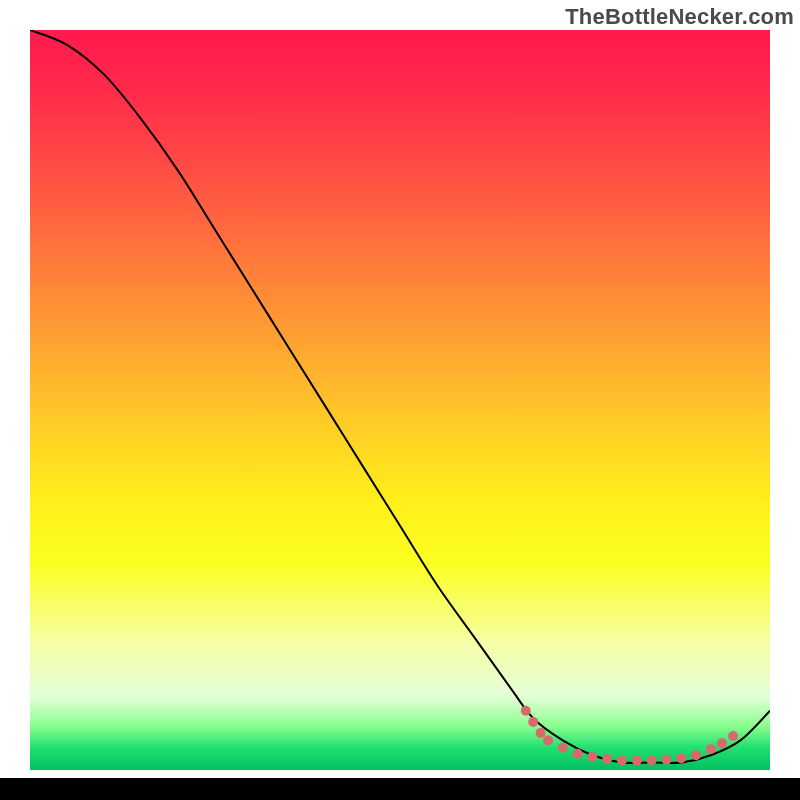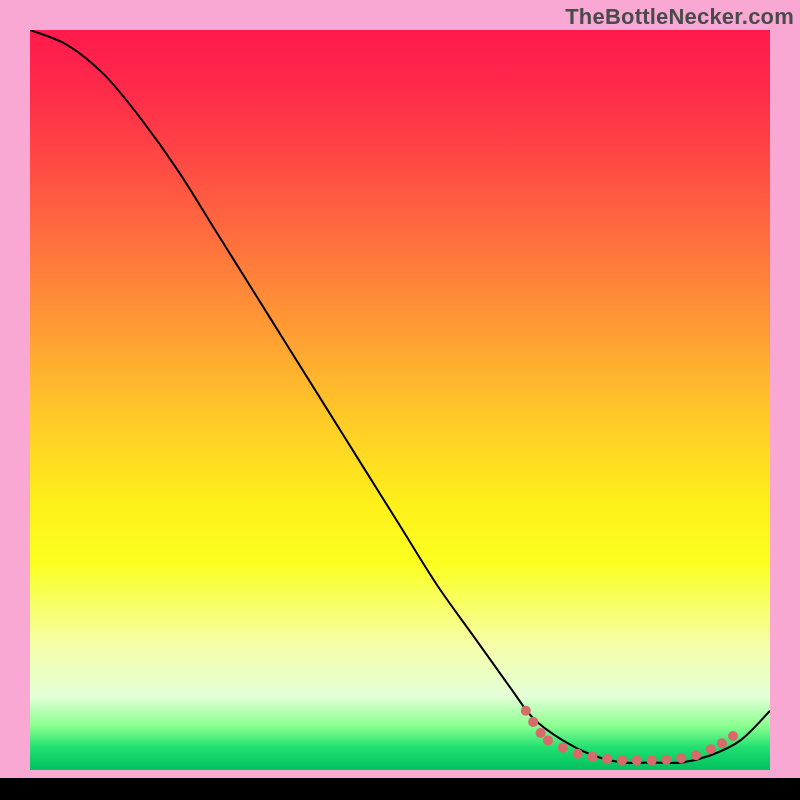--- a/index.html
+++ b/index.html
@@ -1,21 +1,21 @@
 <!DOCTYPE html>
 <html><head>
 <meta charset="utf-8">
 <style>
   * { margin: 0; padding: 0; box-sizing: border-box; }
   html, body { width: 800px; height: 800px; background: #000; overflow: hidden; }
   .stage {
     position: relative;
     width: 800px;
     height: 778px;
-    background: #f9a8d4;
+    background: #ffffff;
   }
   .plot-area {
     position: absolute;
     left: 30px;
     top: 30px;
     width: 740px;
     height: 740px;
     background: linear-gradient(to bottom,
       #ff1a4d 0%,
       #ff2a4a 8%,

